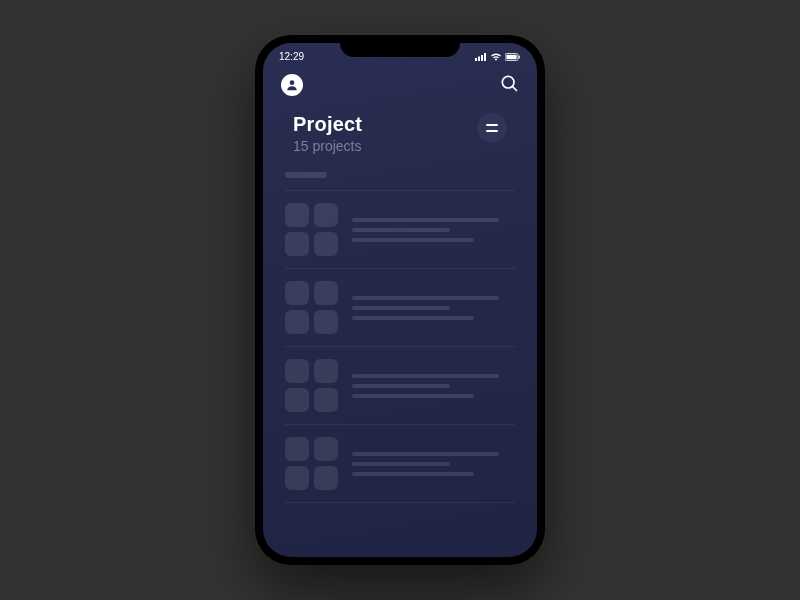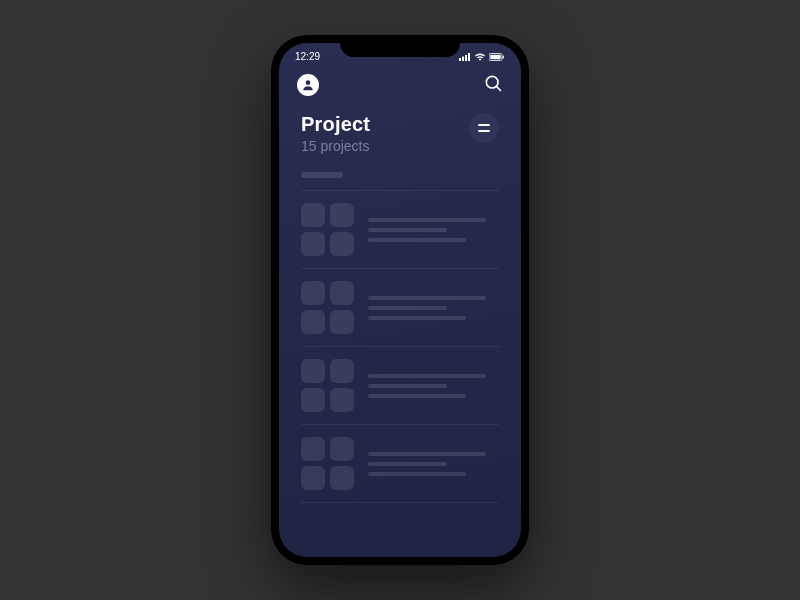--- a/index.html
+++ b/index.html
@@ -5,21 +5,21 @@
   * { box-sizing: border-box; margin: 0; padding: 0; }
   html, body { width: 800px; height: 600px; }
   body {
     background: #333333;
     display: flex;
     align-items: center;
     justify-content: center;
     font-family: -apple-system, BlinkMacSystemFont, "Segoe UI", sans-serif;
   }
   .phone-frame {
-    width: 258px;
+    width: 290px;
     height: 530px;
     background: #000;
     border-radius: 36px;
     padding: 8px;
     position: relative;
     box-shadow: 0 25px 60px rgba(0,0,0,0.55);
   }
   .screen {
     width: 100%;
     height: 100%;
@@ -68,21 +68,21 @@
     background: #fff;
     display: flex;
     align-items: center;
     justify-content: center;
   }
   .search-icon { color: #fff; }
   .title-row {
     display: flex;
     justify-content: space-between;
     align-items: flex-start;
-    padding: 12px 22px 4px;
+    padding: 12px 30px 4px;
   }
   .title-block { color: #fff; }
   .page-title { font-size: 20px; font-weight: 700; letter-spacing: 0.2px; }
   .page-subtitle { font-size: 14px; color: #7c7fa1; margin-top: 2px; }
   .menu-button {
     width: 30px;
     height: 30px;
     border-radius: 50%;
     background: rgba(255,255,255,0.05);
     display: flex;

